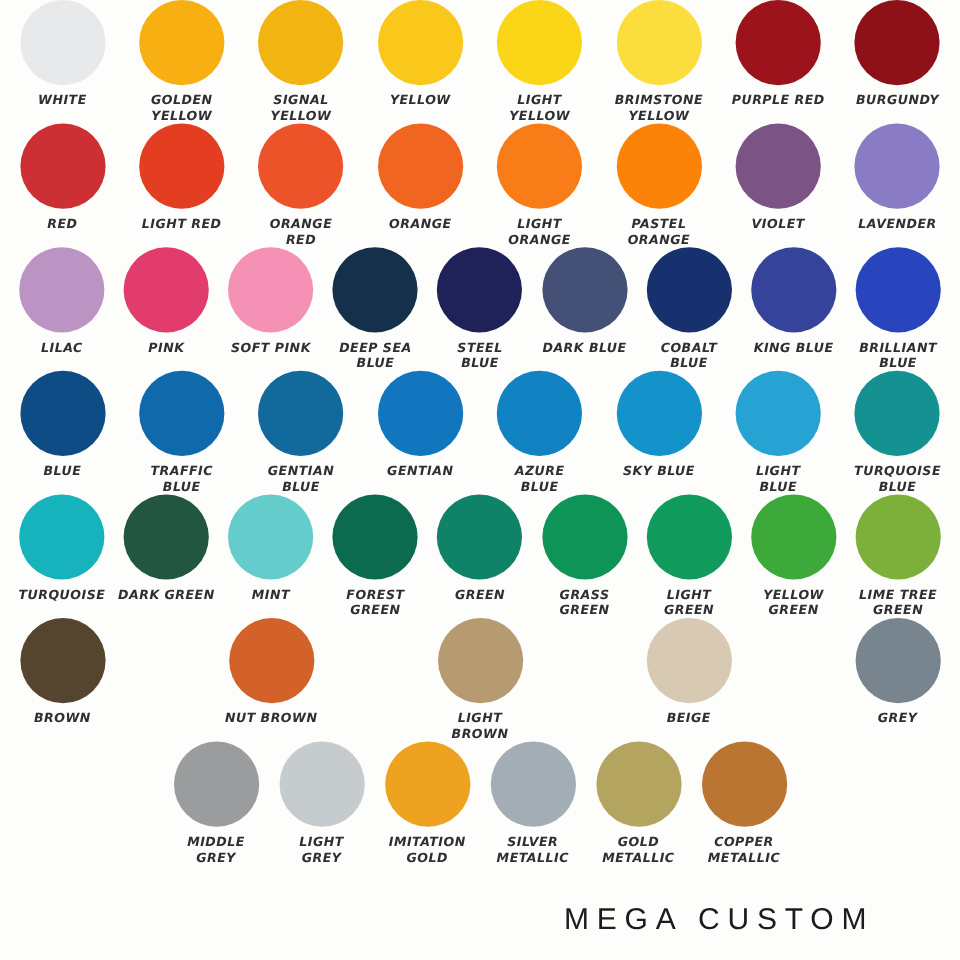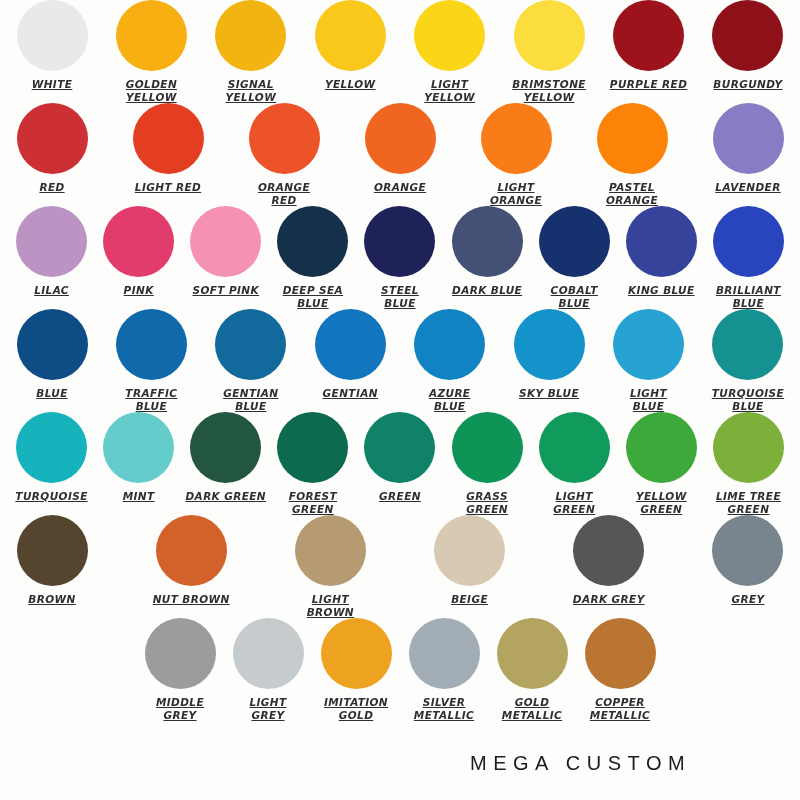--- a/index.html
+++ b/index.html
@@ -50,27 +50,26 @@
     font-size: 10.5px;
     font-weight: bold;
     font-style: italic;
     letter-spacing: 0.4px;
     color: #2f2f33;
     text-align: center;
     line-height: 12.5px;
     text-transform: uppercase;
     white-space: pre-line;
     font-family: "DejaVu Sans", sans-serif;
-    text-decoration: underline;
   }
   .watermark {
     position: absolute;
     left: 470px;
     top: 752px;
-    font-size: 20px;
+    font-size: 25px;
     letter-spacing: 6.5px;
     color: #1c1c1c;
     font-family: "Liberation Sans", sans-serif;
     font-weight: 300;
     white-space: nowrap;
     pointer-events: none;
   }
 </style>
 </head>
 <body>
@@ -137,20 +136,24 @@
           <div class="dot" style="background: rgb(248, 124, 23);"></div>
           <div class="label">LIGHT
 ORANGE</div>
         </div>
         <div class="swatch">
           <div class="dot" style="background: rgb(251, 132, 8);"></div>
           <div class="label">PASTEL
 ORANGE</div>
         </div>
         <div class="swatch">
+          <div class="dot" style="background: rgb(124, 83, 133);"></div>
+          <div class="label">VIOLET</div>
+        </div>
+        <div class="swatch">
           <div class="dot" style="background: rgb(138, 124, 196);"></div>
           <div class="label">LAVENDER</div>
         </div>
       </div>
       <div class="row row-main">
         <div class="swatch">
           <div class="dot" style="background: rgb(187, 148, 196);"></div>
           <div class="label">LILAC</div>
         </div>
         <div class="swatch">
@@ -228,28 +231,28 @@
           <div class="label">TURQUOISE
 BLUE</div>
         </div>
       </div>
       <div class="row row-main">
         <div class="swatch">
           <div class="dot" style="background: rgb(23, 179, 189);"></div>
           <div class="label">TURQUOISE</div>
         </div>
         <div class="swatch">
+          <div class="dot" style="background: rgb(35, 86, 65);"></div>
+          <div class="label">DARK GREEN</div>
+        </div>
+        <div class="swatch">
           <div class="dot" style="background: rgb(100, 205, 203);"></div>
           <div class="label">MINT</div>
         </div>
         <div class="swatch">
-          <div class="dot" style="background: rgb(35, 86, 65);"></div>
-          <div class="label">DARK GREEN</div>
-        </div>
-        <div class="swatch">
           <div class="dot" style="background: rgb(12, 107, 78);"></div>
           <div class="label">FOREST
 GREEN</div>
         </div>
         <div class="swatch">
           <div class="dot" style="background: rgb(15, 130, 104);"></div>
           <div class="label">GREEN</div>
         </div>
         <div class="swatch">
           <div class="dot" style="background: rgb(15, 148, 87);"></div>
@@ -282,24 +285,20 @@
           <div class="label">NUT BROWN</div>
         </div>
         <div class="swatch">
           <div class="dot" style="background: rgb(182, 154, 114);"></div>
           <div class="label">LIGHT
 BROWN</div>
         </div>
         <div class="swatch">
           <div class="dot" style="background: rgb(216, 202, 178);"></div>
           <div class="label">BEIGE</div>
-        </div>
-        <div class="swatch">
-          <div class="dot" style="background: rgb(84, 86, 88);"></div>
-          <div class="label">DARK GREY</div>
         </div>
         <div class="swatch">
           <div class="dot" style="background: rgb(120, 132, 142);"></div>
           <div class="label">GREY</div>
         </div>
       </div>
     </div>
   <div id="lastrow-holder">
       <div class="row row-last">
         <div class="swatch">

